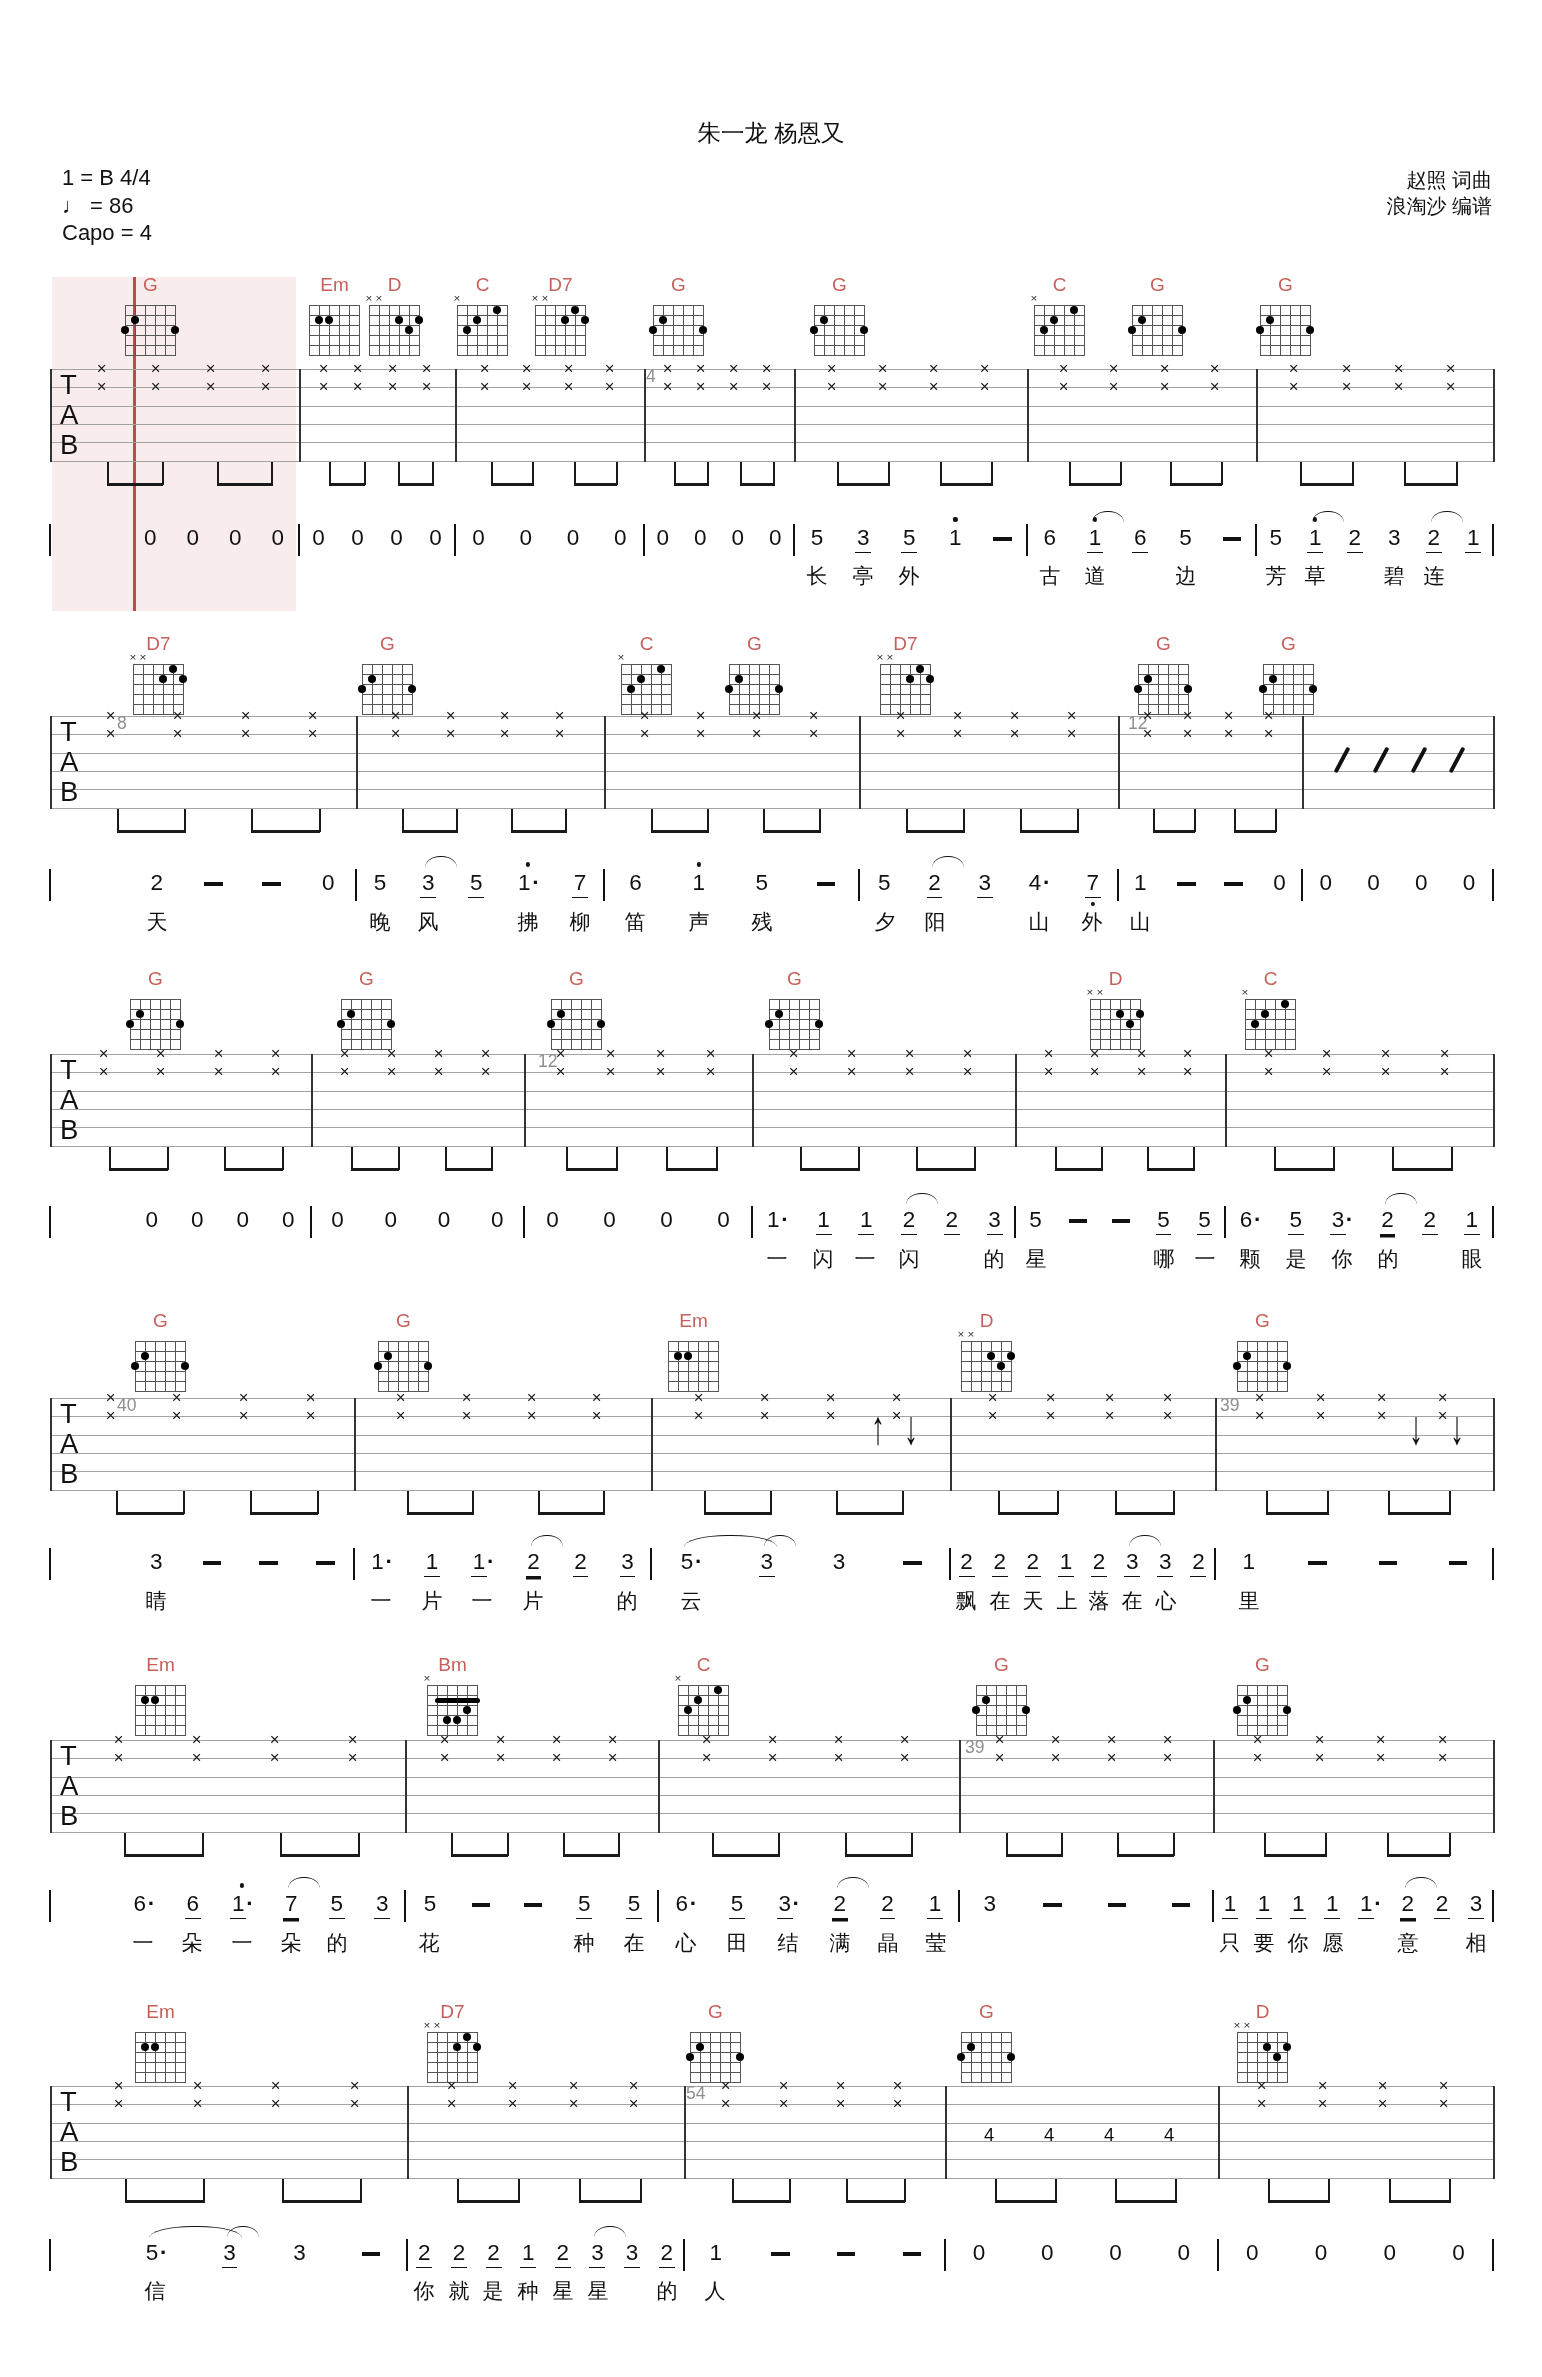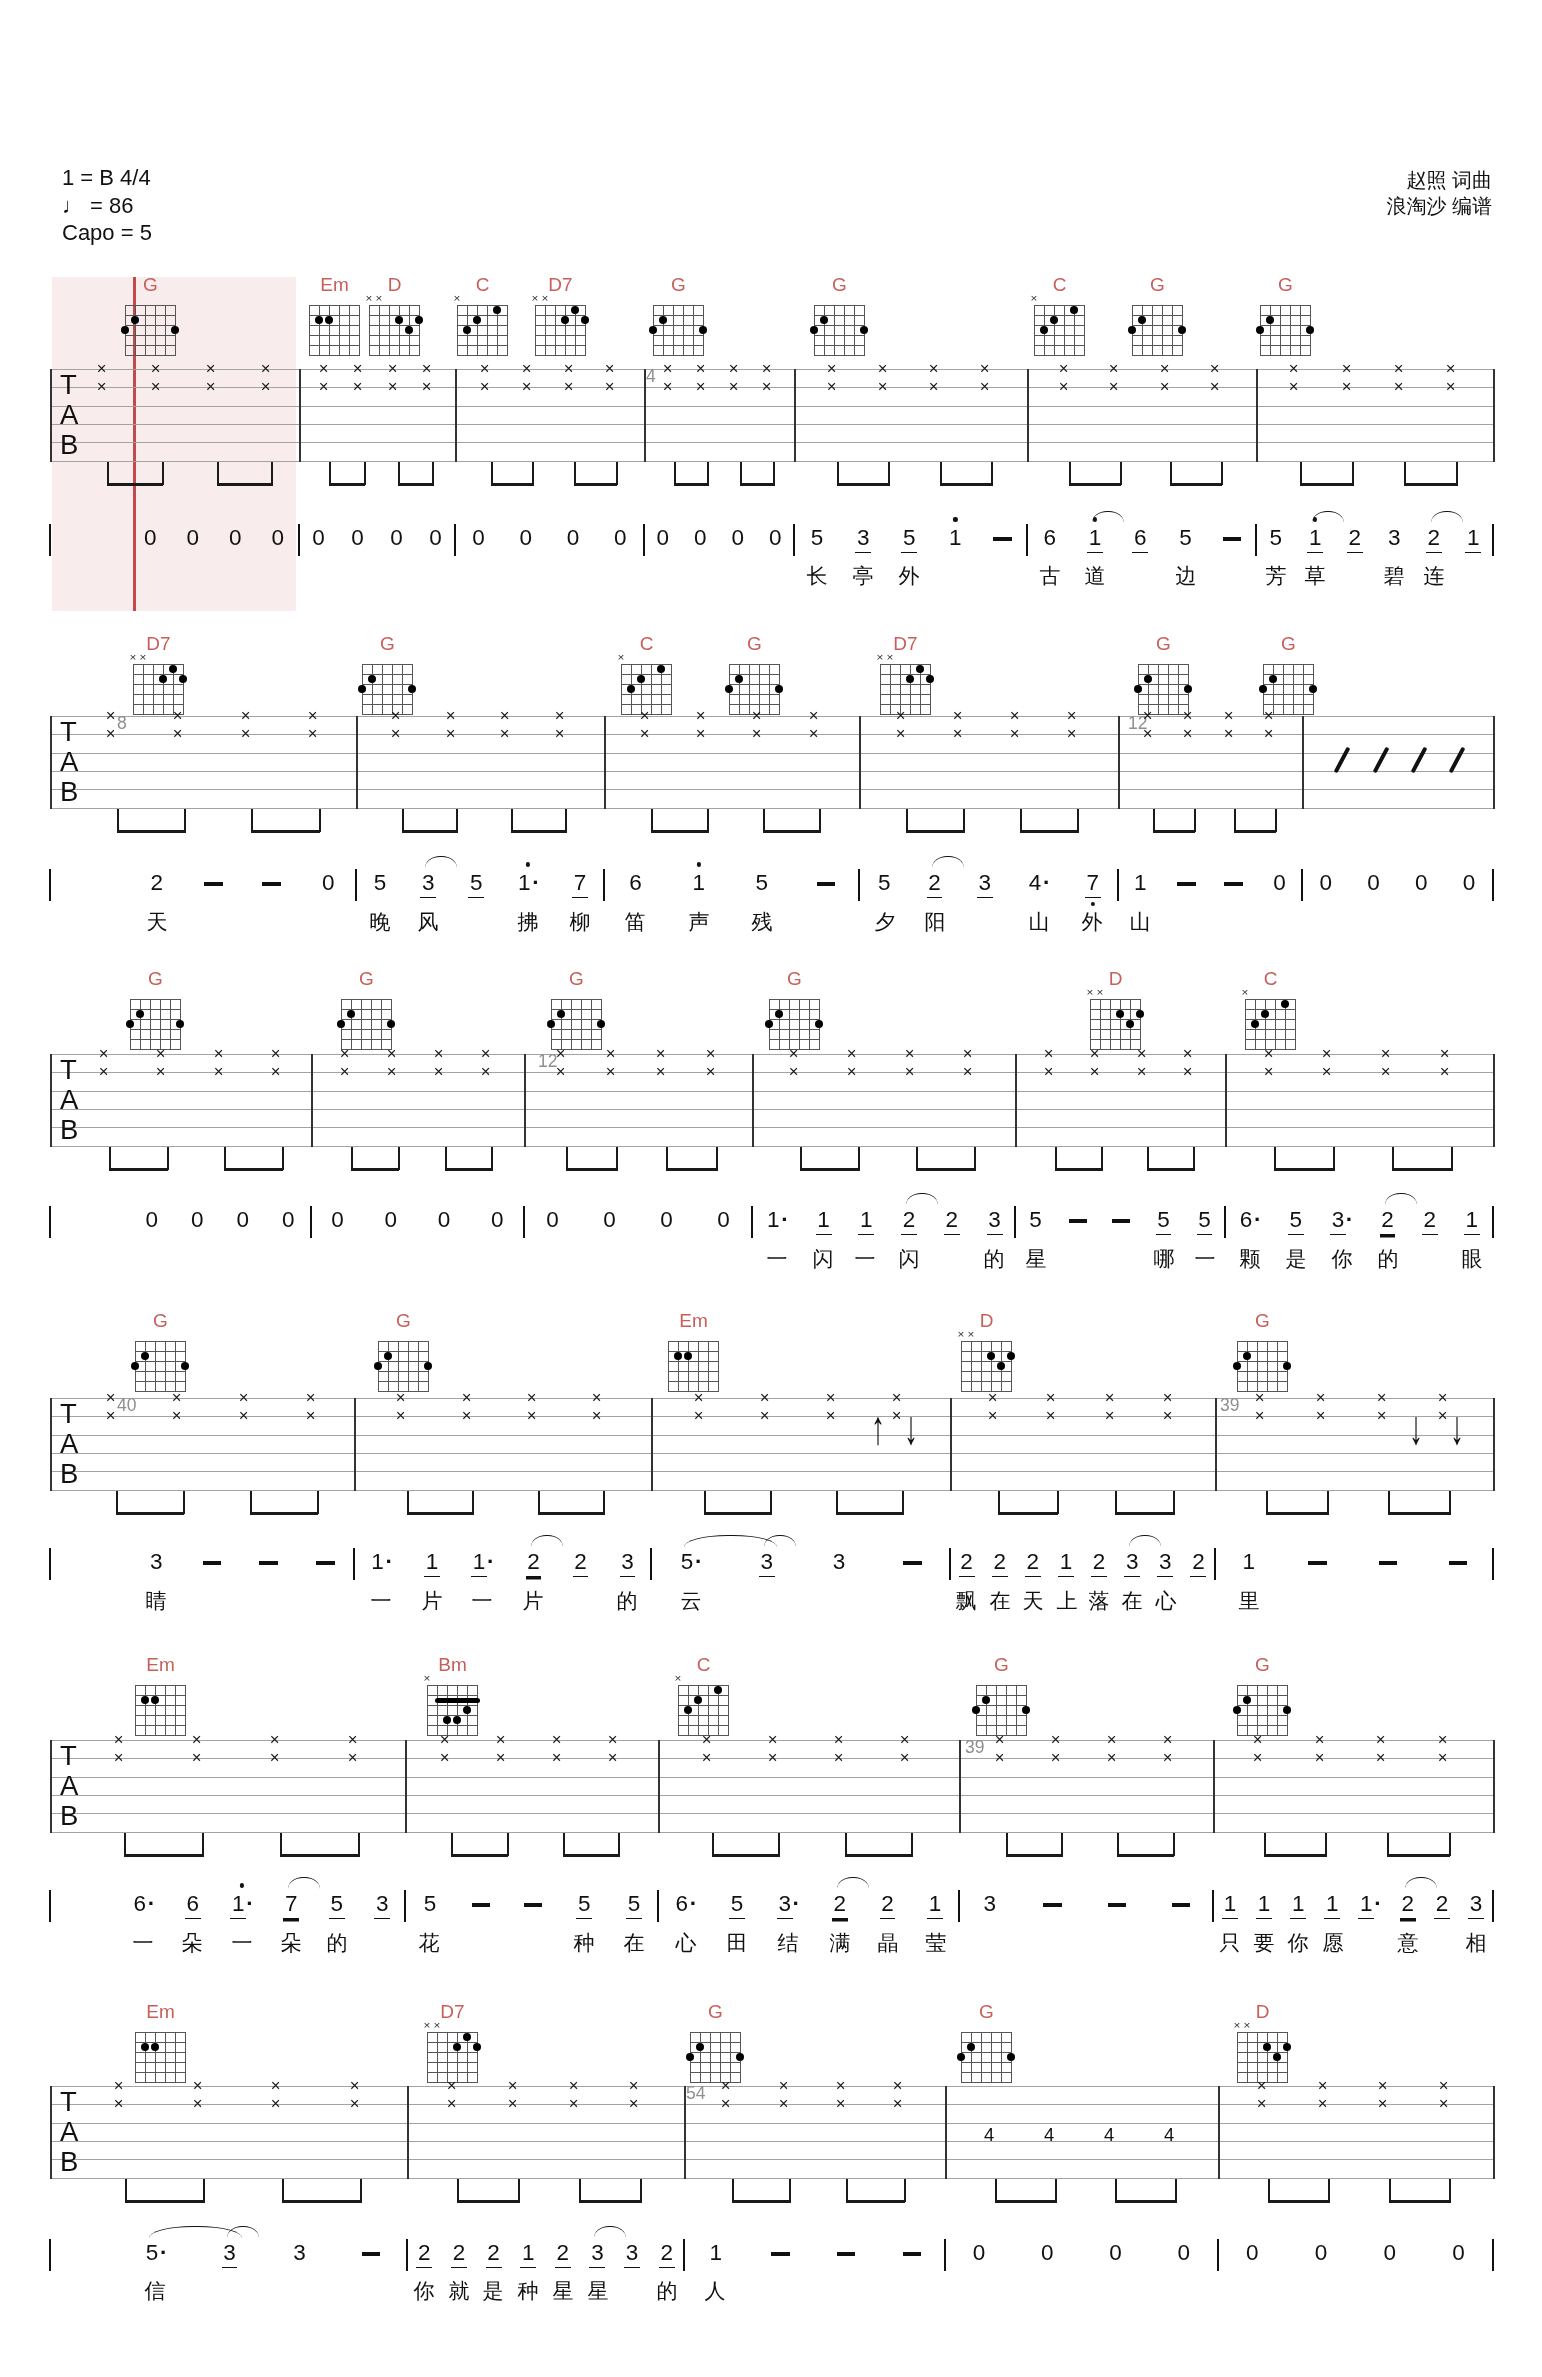--- a/index.html
+++ b/index.html
@@ -51,24 +51,25 @@
   .arc{position:absolute;top:-13.3px;left:5px;width:32px;height:11.7px;
        border-top:1.7px solid #111;border-radius:50% 50% 0 0/100% 100% 0 0;}
   .arc.wide{width:93px;}
   .dashtok{width:18.4px;height:4.2px;background:#111;margin-top:12.5px;}
   .lyric{position:absolute;font-size:21px;transform:translateX(-50%);white-space:nowrap;}
 </style>
 </head>
 <body>
 
 <div class="page" id="page">
+  <div class="subtitle">朱一龙 杨恩又</div>
   <div class="meta">
     <div>1 = B 4/4</div>
     <div><span>♩</span><span> = 86</span></div>
-    <div>Capo = 5</div>
+    <div>Capo = 4</div>
   </div>
   <div class="credits">
     <div>赵照 词曲</div>
     <div>浪淘沙 编谱</div>
   </div>
   <div id="score">
       <div class="hl" style="left: 52px; top: 277px; width: 244px; height: 334px; background: rgb(249, 236, 236);"></div>
       <div class="cursor" style="left: 133px; top: 277px; height: 334px; background: rgb(195, 74, 74);"></div>
       <div class="chord" style="left: 123px; top: 275px;">
         <div class="cname" style="color: rgb(199, 95, 90);">G</div>

